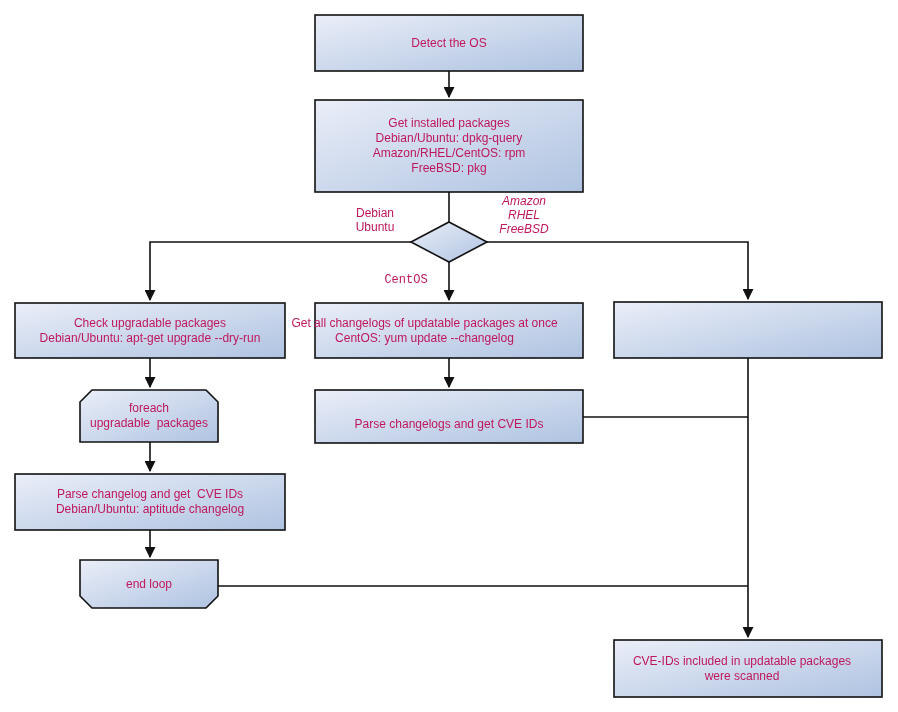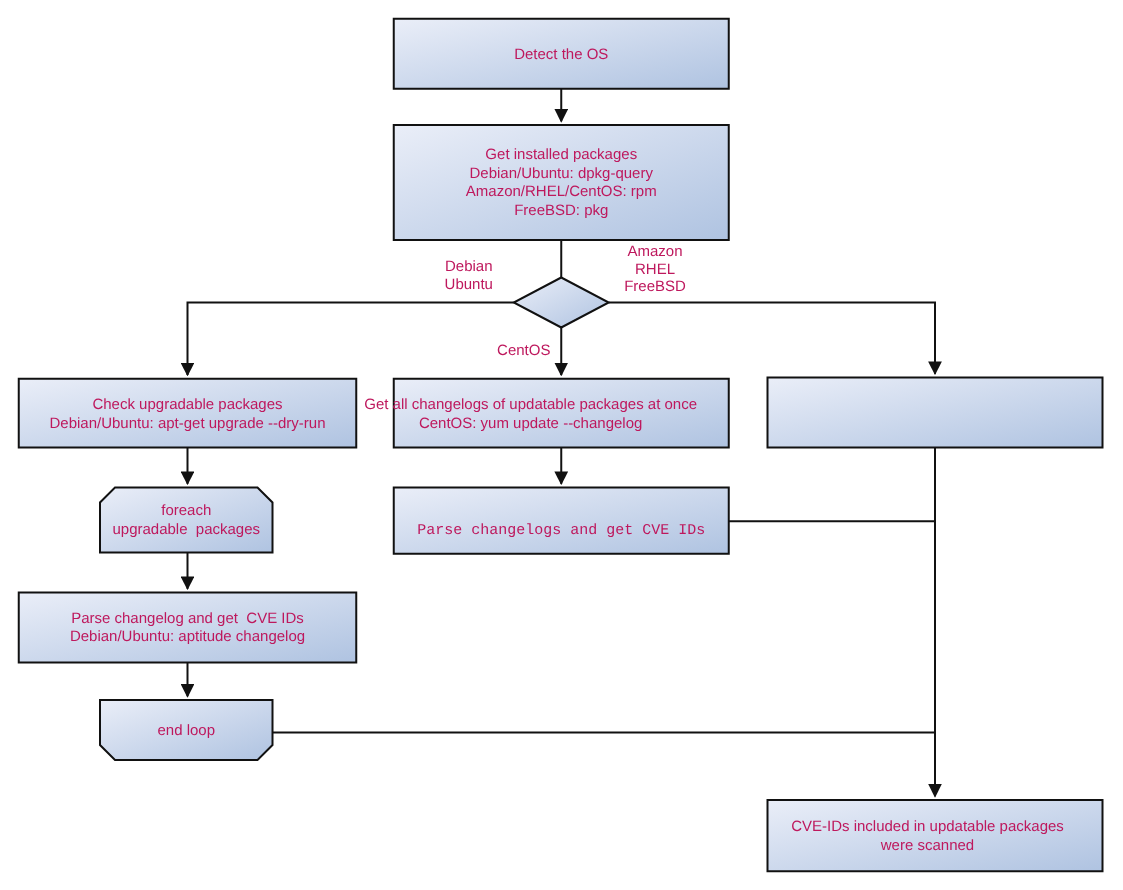--- a/index.html
+++ b/index.html
@@ -43,26 +43,26 @@
     pointer-events: none;
   }
   
   #t-detect-os        { left:315px; top:15px;  width:268px; height:56px; }
   #t-get-installed    { left:315px; top:100px; width:268px; height:92px; }
   #t-check-upgradable { left:15px;  top:303px; width:270px; height:55px; }
   #t-foreach          { left:80px;  top:390px; width:138px; height:52px;text-align:center; }
   #t-parse-left       { left:15px;  top:474px; width:270px; height:56px; }
   #t-end-loop         { left:80px;  top:560px; width:138px; height:48px; }
   #t-get-changelogs   { left:315px; top:303px; width:219px; height:55px; }
-  #t-parse-mid        { left:315px; top:390px; width:268px; height:68px;font-family:Liberation Mono, monospace; }
+  #t-parse-mid        { left:315px; top:390px; width:268px; height:68px; }
   #t-get-cve          { left:614px; top:302px; width:268px; height:56px; }
   #t-scanned          { left:614px; top:640px; width:256px; height:57px; }
   #l-debian-ubuntu    { left:325px; top:206px; width:100px; }
-  #l-amazon-rhel      { left:474px; top:194px; width:100px; }
-  #l-centos           { left:369px; top:273px; width:100px; }
+  #l-amazon-rhel      { left:474px; top:194px; width:100px;font-style:italic; }
+  #l-centos           { left:356px; top:273px; width:100px;font-family:Liberation Mono, monospace; }
 </style>
 </head>
 <body>
 
 <div id="canvas">
 
   <svg id="shapes" viewBox="0 0 898 712" xmlns="http://www.w3.org/2000/svg">
     <defs>
       <linearGradient id="boxgrad" x1="0" y1="0" x2="1" y2="1">
         <stop offset="0" stop-color="#eaeef8"></stop>

